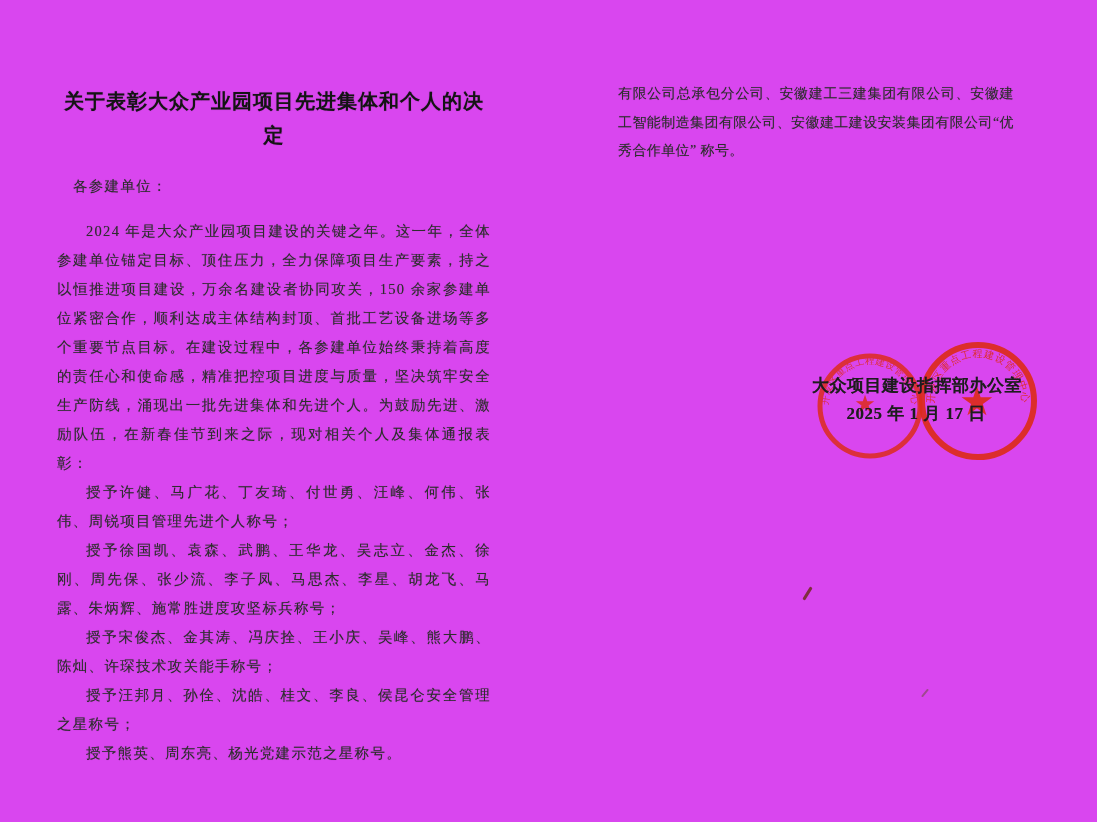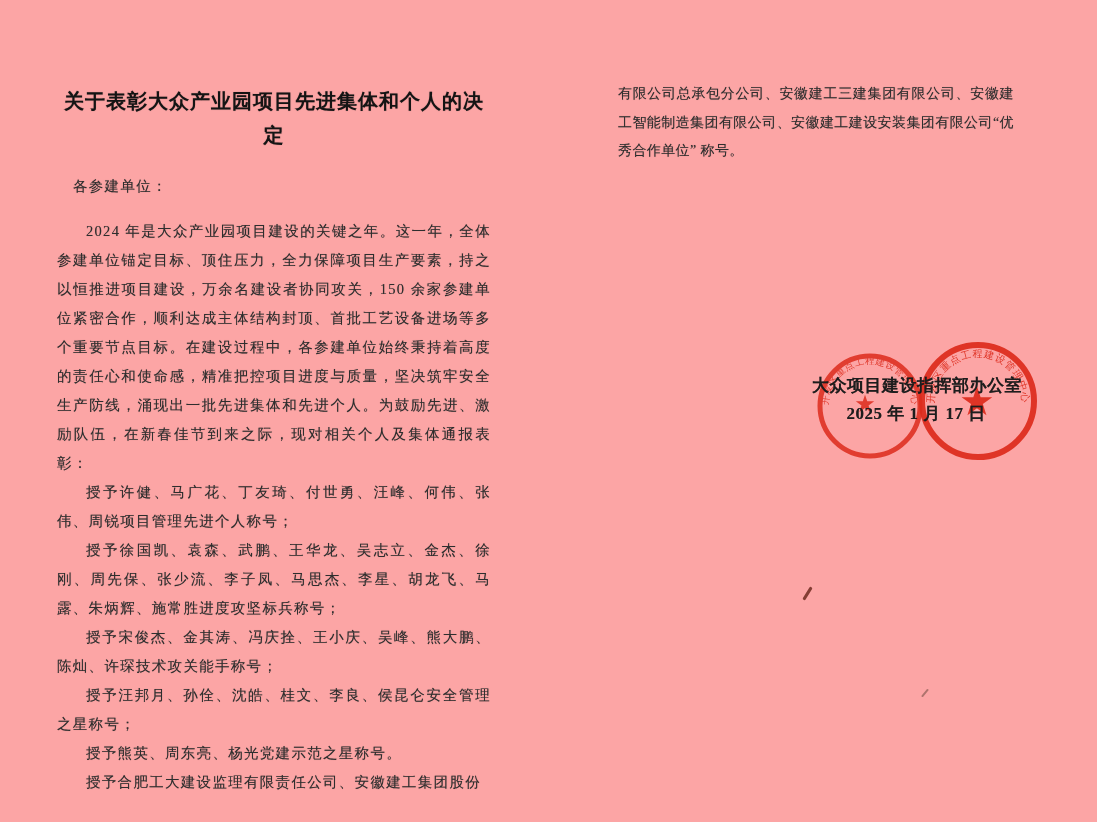--- a/index.html
+++ b/index.html
@@ -1,17 +1,17 @@
 <!DOCTYPE html>
 <html><head>
 <meta charset="utf-8">
 <style>
   html,body { margin:0; padding:0; background:#ffffff; }
   .canvas {
-    position:relative; width:1097px; height:822px; background:#fca5a5;
+    position:relative; width:1097px; height:822px; background:#d946ef;
     overflow:hidden; font-family:"Liberation Serif","DejaVu Serif",serif;
   }
   .page { position:absolute; color:#2e2e2e; }
   .page-left  { left:57px;  top:84px; width:434px; }
   .page-right { left:618px; top:80px; width:396px; }
 
   .doc-title {
     margin:0 0 20px 0; text-align:center; color:#141414;
     font-size:20px; font-weight:bold; letter-spacing:1px; line-height:34px;
     text-shadow:0 0 1px rgba(20,20,20,.35);
@@ -50,21 +50,20 @@
   <div class="page page-left">
     <h1 class="doc-title">关于表彰大众产业园项目先进集体和个人的决定</h1>
     <div class="salutation">各参建单位：</div>
     <div class="body-text">
       <p class="indent">2024 年是大众产业园项目建设的关键之年。这一年，全体参建单位锚定目标、顶住压力，全力保障项目生产要素，持之以恒推进项目建设，万余名建设者协同攻关，150 余家参建单位紧密合作，顺利达成主体结构封顶、首批工艺设备进场等多个重要节点目标。在建设过程中，各参建单位始终秉持着高度的责任心和使命感，精准把控项目进度与质量，坚决筑牢安全生产防线，涌现出一批先进集体和先进个人。为鼓励先进、激励队伍，在新春佳节到来之际，现对相关个人及集体通报表彰：</p>
       <p class="indent">授予许健、马广花、丁友琦、付世勇、汪峰、何伟、张伟、周锐项目管理先进个人称号；</p>
       <p class="indent">授予徐国凯、袁森、武鹏、王华龙、吴志立、金杰、徐刚、周先保、张少流、李子凤、马思杰、李星、胡龙飞、马露、朱炳辉、施常胜进度攻坚标兵称号；</p>
       <p class="indent">授予宋俊杰、金其涛、冯庆拴、王小庆、吴峰、熊大鹏、陈灿、许琛技术攻关能手称号；</p>
       <p class="indent">授予汪邦月、孙佺、沈皓、桂文、李良、侯昆仑安全管理之星称号；</p>
       <p class="indent">授予熊英、周东亮、杨光党建示范之星称号。</p>
-      <p class="indent">授予合肥工大建设监理有限责任公司、安徽建工集团股份</p>
     </div>
   </div>
 
   <div class="page page-right">
     <div class="body-text">
       <p class="no-indent">有限公司总承包分公司、安徽建工三建集团有限公司、安徽建工智能制造集团有限公司、安徽建工建设安装集团有限公司“优秀合作单位” 称号。</p>
     </div>
   </div>
 
   <div class="seal-area">

